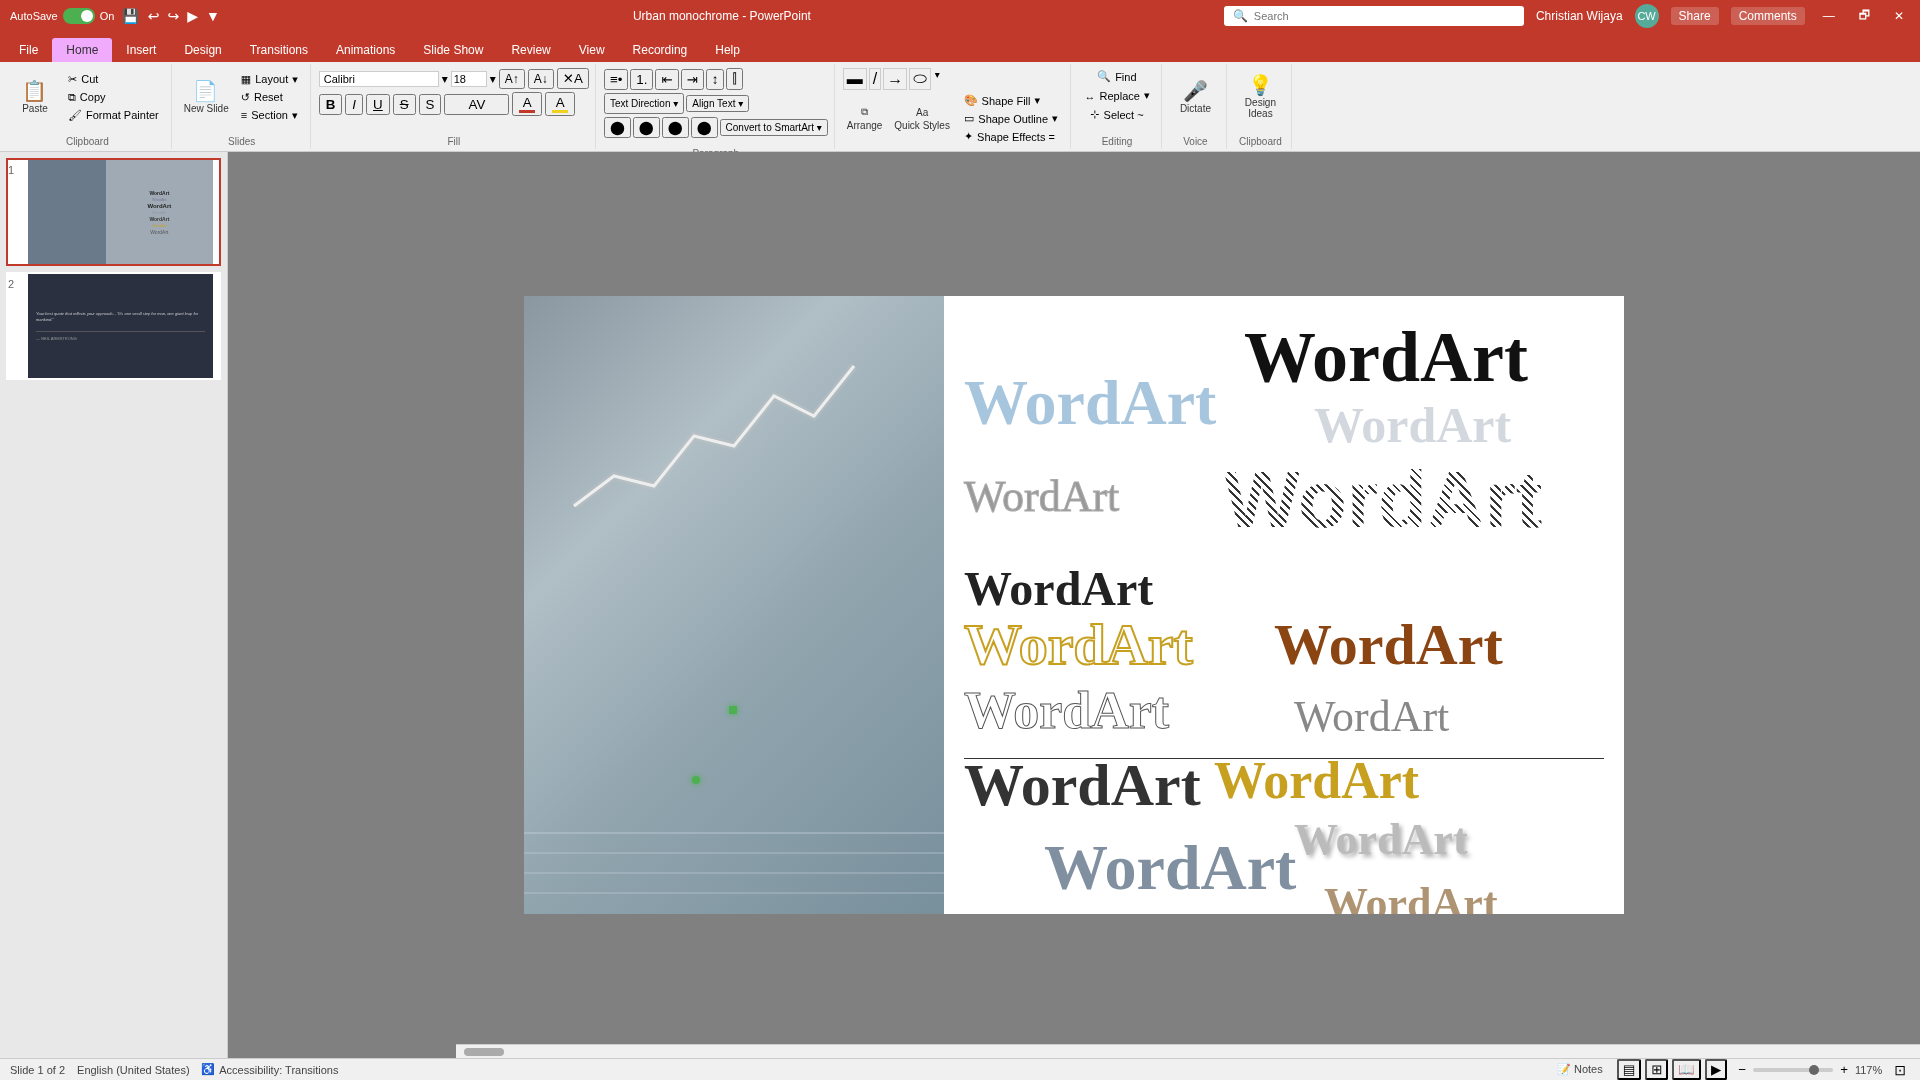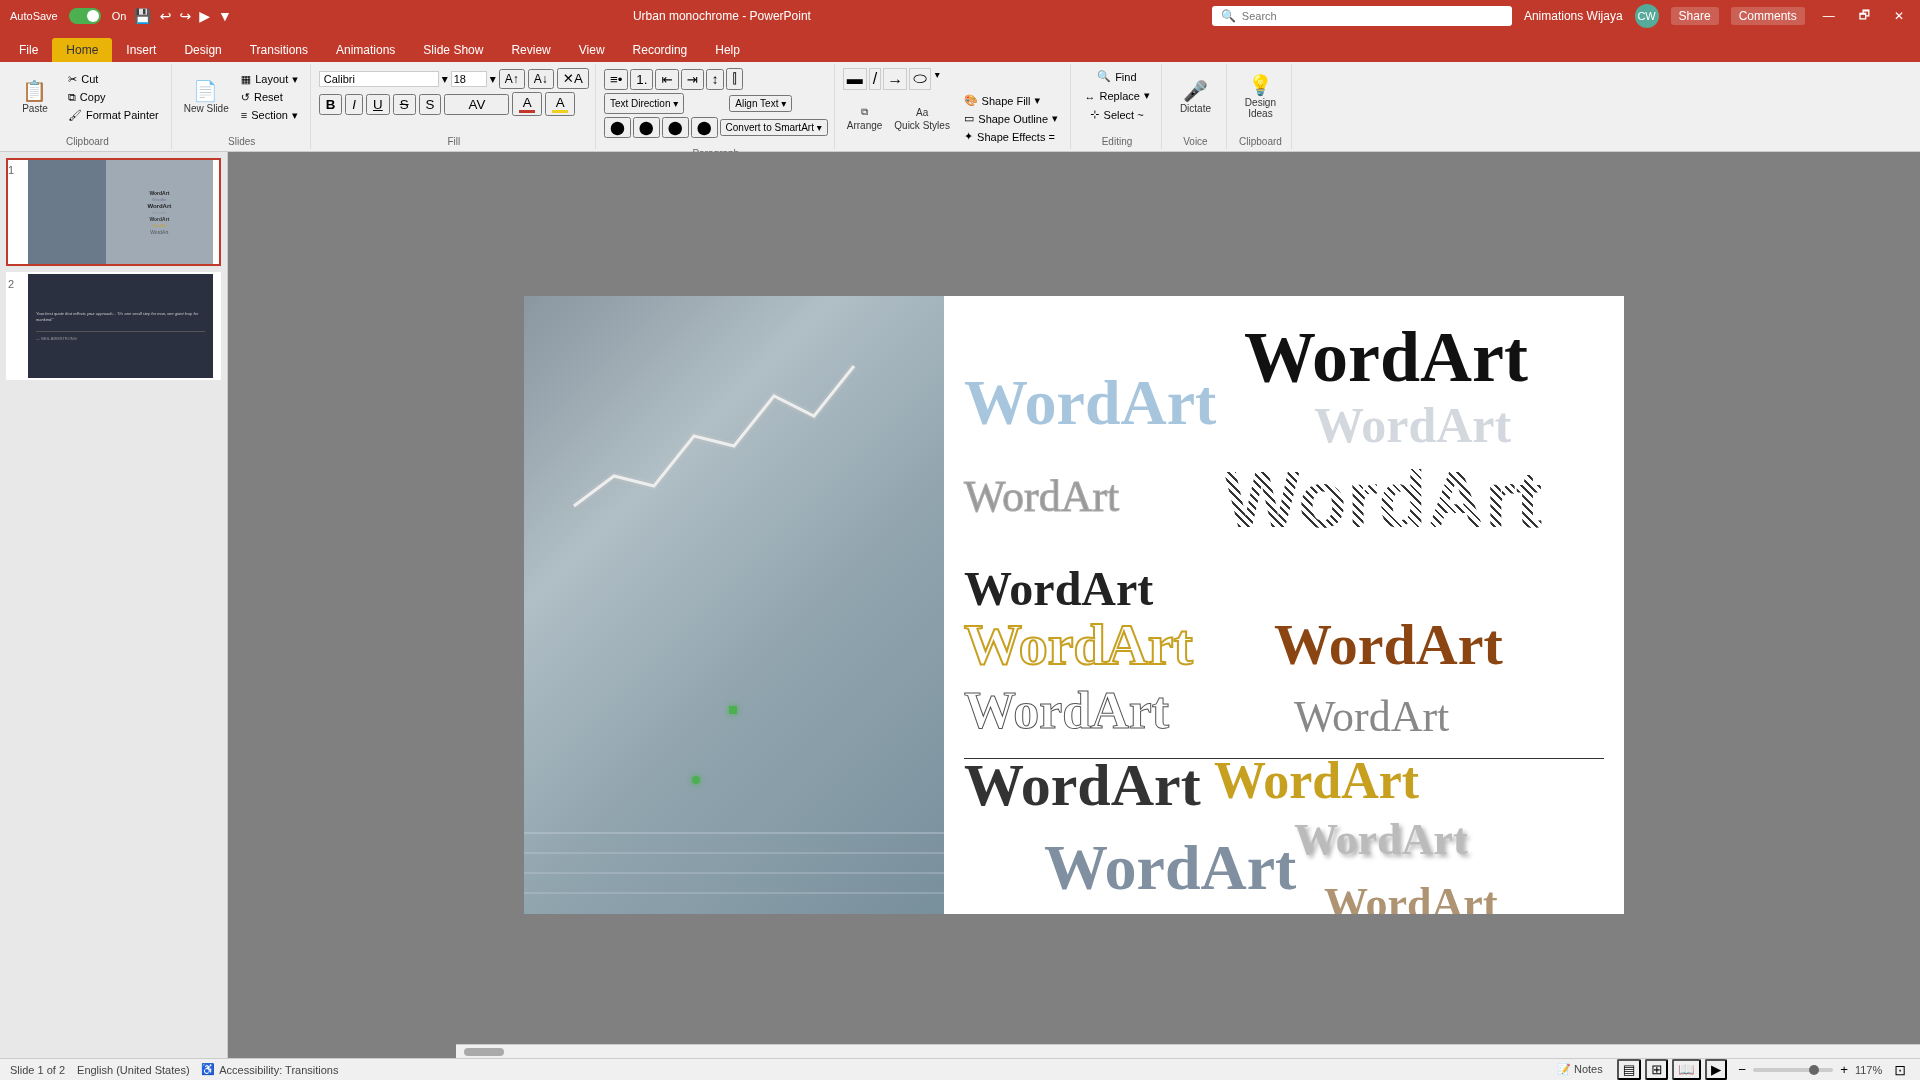--- a/index.html
+++ b/index.html
@@ -14,40 +14,40 @@
       justify-content: space-between;
       padding: 0 10px;
       color: white;
     }
     #title-bar-left { display: flex; align-items: center; gap: 8px; }
     #title-bar-center { font-size: 12px; color: white; }
     #title-bar-right { display: flex; align-items: center; gap: 12px; font-size: 12px; }
     .title-btn { color: white; cursor: pointer; padding: 2px 6px; }
 
     
-    .autosave-area { display: flex; align-items: center; gap: 11px; font-size: 11px; }
+    .autosave-area { display: flex; align-items: center; gap: 5px; font-size: 11px; }
     .toggle-switch { width: 32px; height: 16px; background: #4caf50; border-radius: 8px; position: relative; cursor: pointer; }
     .toggle-switch::after { content: ''; position: absolute; width: 12px; height: 12px; background: white; border-radius: 50%; top: 2px; right: 2px; }
 
     
     #ribbon-tabs {
       height: 30px;
       background: #c0392b;
       display: flex;
       align-items: flex-end;
       padding-left: 5px;
     }
     .ribbon-tab {
       padding: 5px 14px;
       font-size: 12px;
       color: white;
       cursor: pointer;
       border-radius: 3px 3px 0 0;
     }
-    .ribbon-tab.active { background: #eab308; color: #333; }
+    .ribbon-tab.active { background: #f0abfc; color: #333; }
 
     
     #ribbon {
       height: 90px;
       background: #f0f0f0;
       border-bottom: 1px solid #ccc;
       display: flex;
       align-items: stretch;
       padding: 2px 4px;
       gap: 2px;
@@ -280,21 +280,21 @@
     <span style="cursor:pointer;font-size:14px;">▼</span>
   </div>
   <div id="title-bar-center">
     <span>Urban monochrome - PowerPoint</span>
   </div>
   <div id="title-bar-right">
     <div class="search-bar">
       <span>🔍</span>
       <input type="text" placeholder="Search" style="">
     </div>
-    <span>Animations Wijaya</span>
+    <span>Christian Wijaya</span>
     <div style="width:24px;height:24px;background:#5a9;border-radius:50%;display:flex;align-items:center;justify-content:center;color:white;font-size:11px;cursor:pointer;">CW</div>
     <span style="cursor:pointer;padding:2px 8px;background:rgba(255,255,255,0.2);border-radius:3px;">Share</span>
     <span style="cursor:pointer;padding:2px 8px;background:rgba(255,255,255,0.2);border-radius:3px;">Comments</span>
     <span class="title-btn">—</span>
     <span class="title-btn">🗗</span>
     <span class="title-btn">✕</span>
   </div>
 </div>
 
 <div id="ribbon-tabs">
@@ -397,21 +397,21 @@
       <div style="display:flex;align-items:center;gap:2px;">
         <button style="padding:1px 4px;cursor:pointer;">≡•</button>
         <button style="padding:1px 4px;cursor:pointer;">1.</button>
         <button style="padding:1px 4px;cursor:pointer;">⇤</button>
         <button style="padding:1px 4px;cursor:pointer;">⇥</button>
         <button style="padding:1px 4px;cursor:pointer;">↕</button>
         <button style="padding:1px 4px;cursor:pointer;">⫿</button>
       </div>
       <div style="display:flex;align-items:center;gap:2px;">
         <button style="padding:3px 4px;cursor:pointer;font-size:10px;">Text Direction ▾</button>
-        <button style="padding:1px 4px;cursor:pointer;font-size:10px;margin-left:43px;">Align Text ▾</button>
+        <button style="padding:1px 4px;cursor:pointer;font-size:10px;">Align Text ▾</button>
       </div>
       <div style="display:flex;align-items:center;gap:2px;">
         <button style="padding:1px 4px;cursor:pointer;">⬤</button>
         <button style="padding:1px 4px;cursor:pointer;">⬤</button>
         <button style="padding:1px 4px;cursor:pointer;">⬤</button>
         <button style="padding:1px 4px;cursor:pointer;">⬤</button>
         <button style="padding:1px 4px;cursor:pointer;font-size:10px;">Convert to SmartArt ▾</button>
       </div>
     </div>
     <span class="ribbon-group-label">Paragraph</span>

